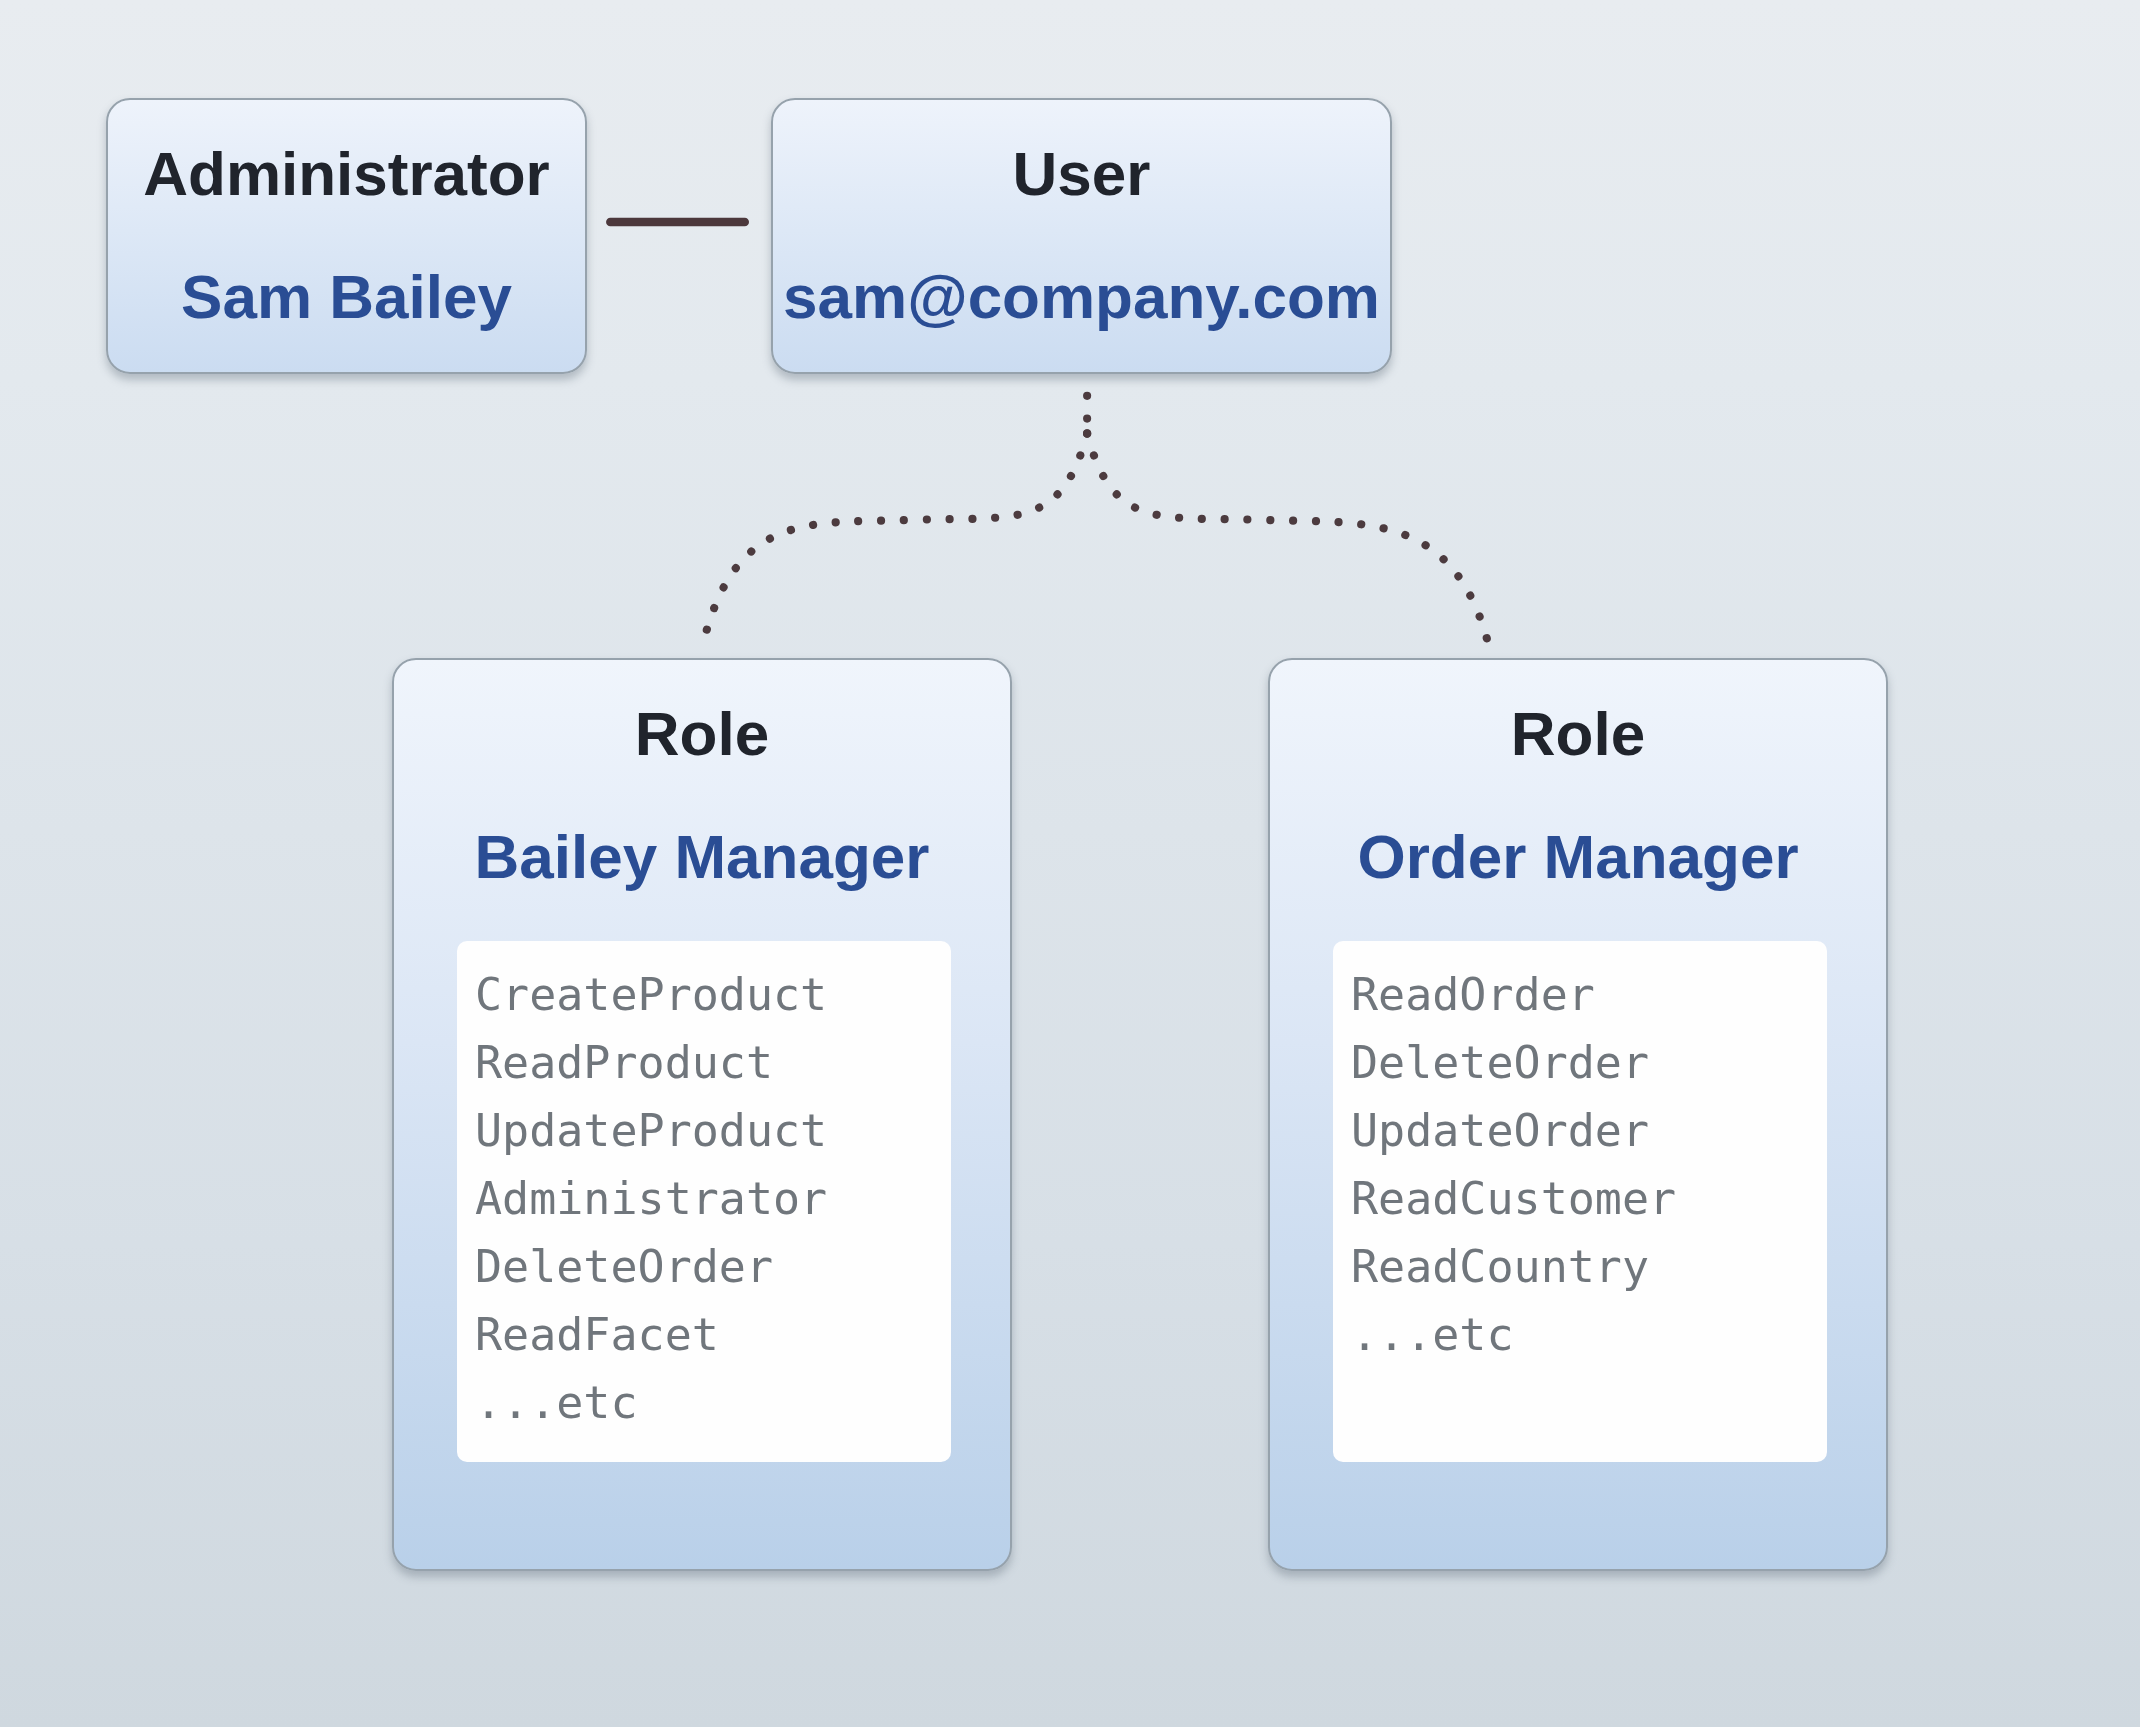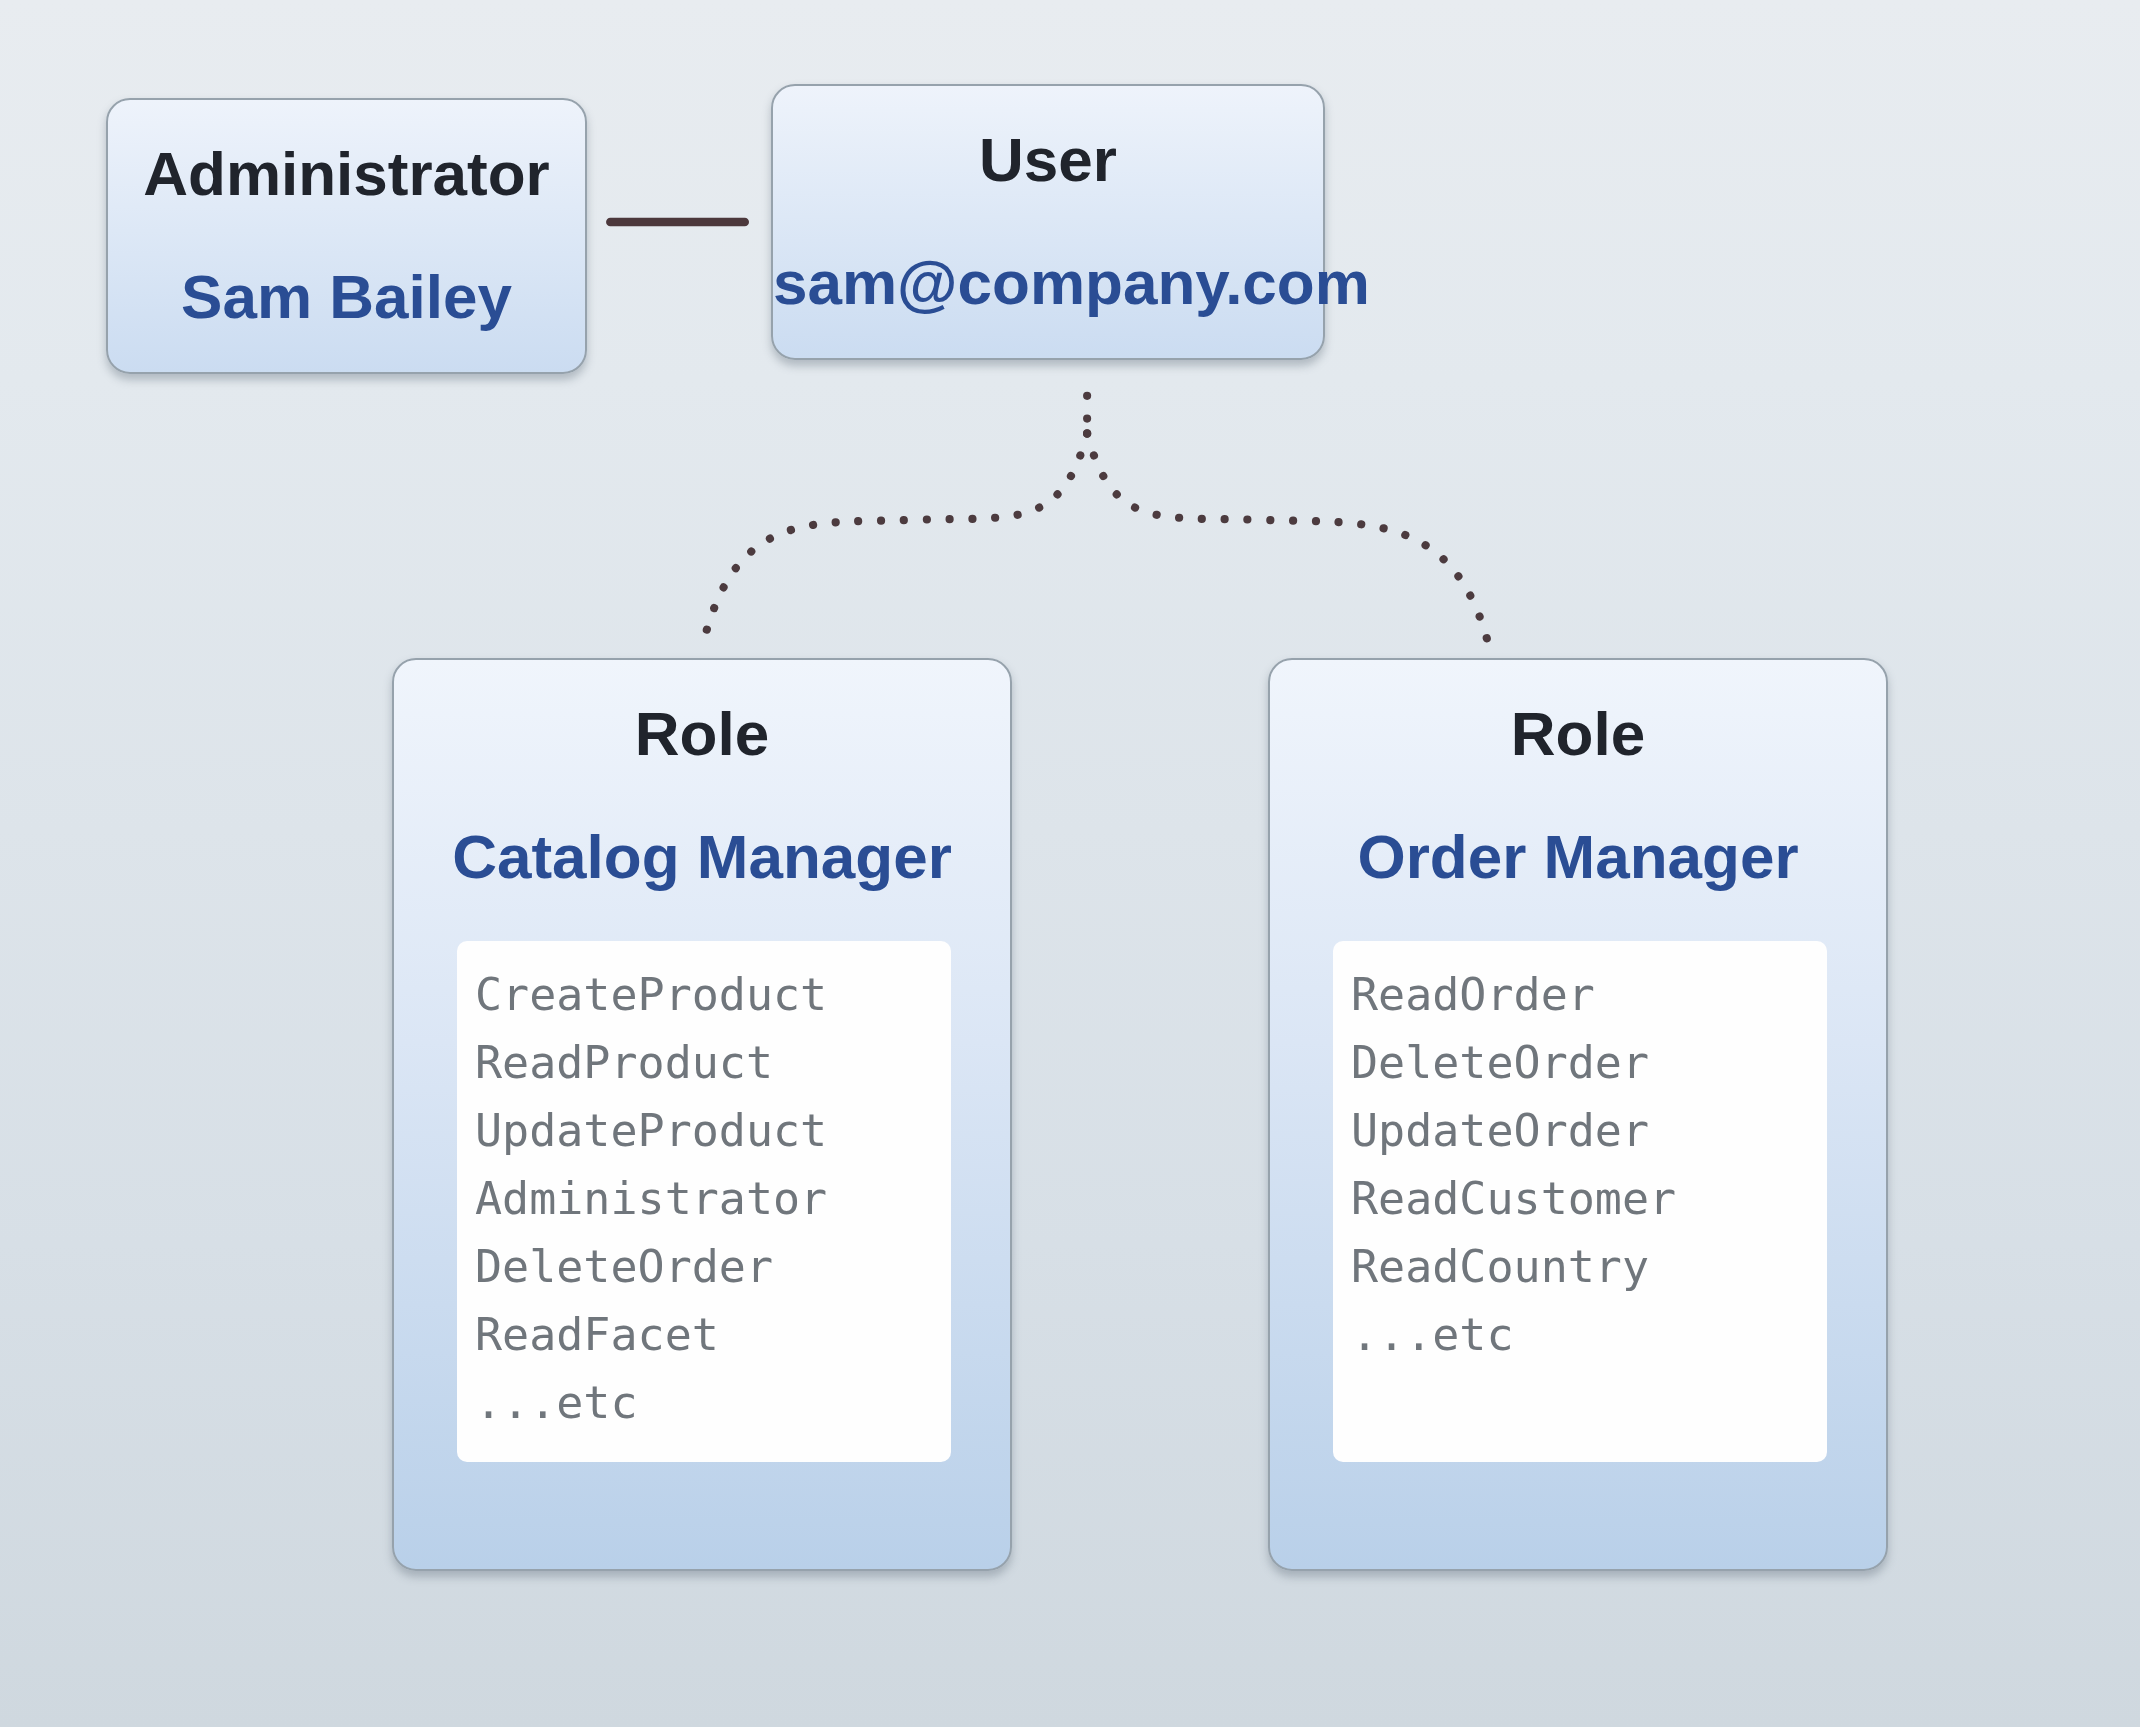--- a/index.html
+++ b/index.html
@@ -99,28 +99,28 @@
   <path class="dotted-connector" d="M 1270 462 L 1270 502"></path>
   <path class="dotted-connector" d="M 1270 506 C 1240 620, 1185 603, 1065 607 C 945 611, 858 596, 820 757"></path>
   <path class="dotted-connector" d="M 1270 506 C 1300 620, 1355 603, 1475 607 C 1595 611, 1700 596, 1740 757"></path>
 </svg>
 
 <div class="entity-box small" style="left:106px; top:98px; width:481px; height:276px;">
   <div class="box-title">Administrator</div>
   <div class="box-value">Sam Bailey</div>
 </div>
 
-<div class="entity-box small" style="left:771px; top:84px; width:554px; height:276px;">
+<div class="entity-box small" style="left:771px; top:98px; width:621px; height:276px;">
   <div class="box-title">User</div>
   <div class="box-value">sam@company.com</div>
 </div>
 
 <div class="entity-box role" style="left:357px; top:658px; width:620px; height:913px;">
   <div class="box-title">Role</div>
-  <div class="box-value">Catalog Manager</div>
+  <div class="box-value">Bailey Manager</div>
   <div class="permissions-panel">
     <div class="permission-item">CreateProduct</div>
     <div class="permission-item">ReadProduct</div>
     <div class="permission-item">UpdateProduct</div>
     <div class="permission-item">Administrator</div>
     <div class="permission-item">DeleteOrder</div>
     <div class="permission-item">ReadFacet</div>
     <div class="permission-item">...etc</div>
   </div>
 </div>

